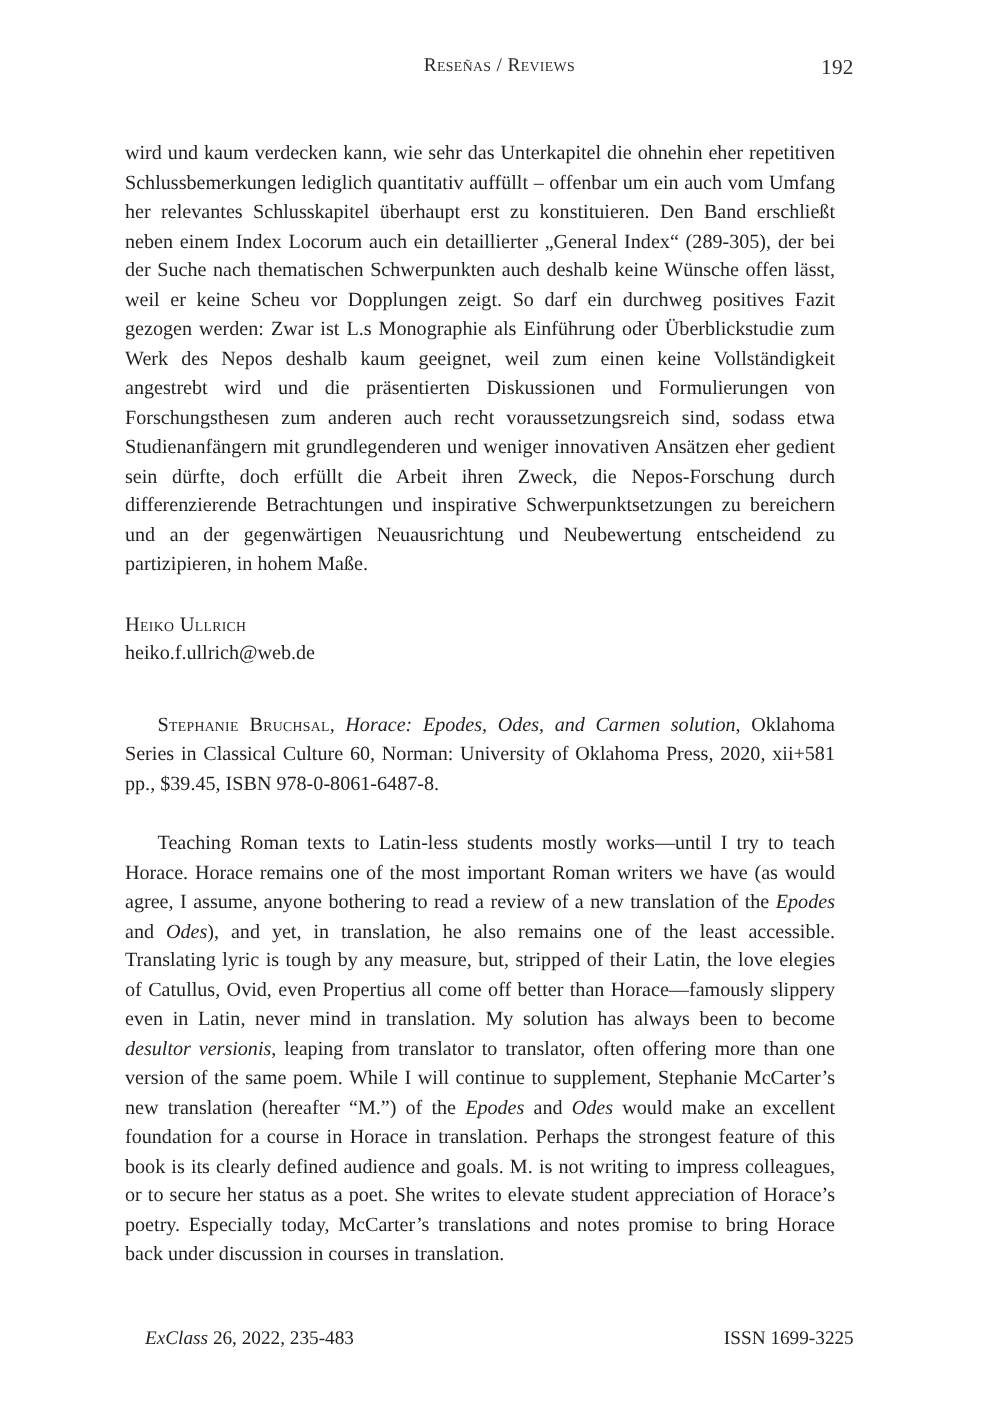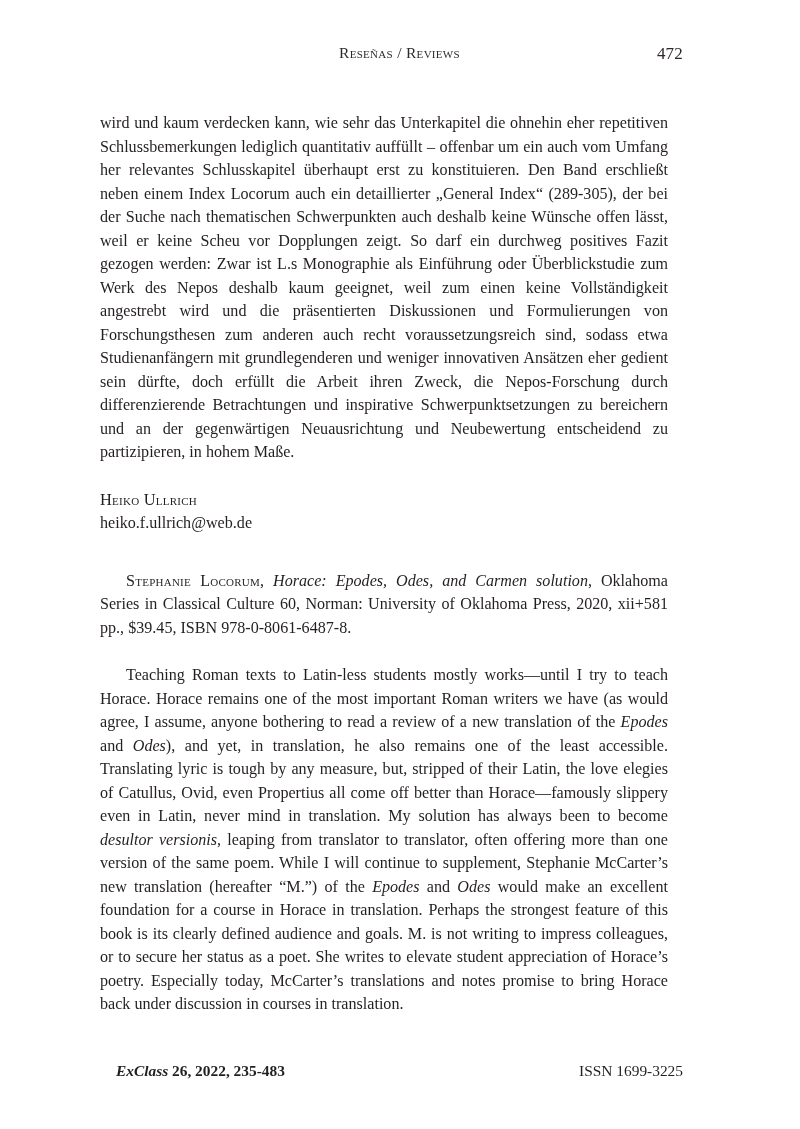--- a/index.html
+++ b/index.html
@@ -107,54 +107,53 @@
     top: 1062px;
     height: 22px;
     font-size: 15.4px;
     color: #231f1e;
   }
   .footer-left {
     position: absolute;
     left: 0;
     top: 0;
     white-space: nowrap;
-    font-weight: bold;
   }
   .footer-right {
     position: absolute;
     right: 0;
     top: 0;
     white-space: nowrap;
   }
 </style>
 </head>
 <body>
 
 <div class="page">
 
   <div class="running-head">
     <span class="running-head-title">Reseñas / Reviews</span>
-    <span class="running-head-folio">472</span>
+    <span class="running-head-folio">192</span>
   </div>
 
   <div class="column">
 
     <p class="flush">wird und kaum verdecken kann, wie sehr das Unterkapitel die ohnehin eher repetitiven Schlussbemerkungen lediglich quantitativ auffüllt – offenbar um ein auch vom Umfang her relevantes Schlusskapitel überhaupt erst zu konstituieren. Den Band erschließt neben einem Index Locorum auch ein detaillierter „General Index“ (289-305), der bei der Suche nach thematischen Schwerpunkten auch deshalb keine Wünsche offen lässt, weil er keine Scheu vor Dopplungen zeigt. So darf ein durchweg positives Fazit gezogen werden: Zwar ist L.s Monographie als Einführung oder Überblickstudie zum Werk des Nepos deshalb kaum geeignet, weil zum einen keine Vollständigkeit angestrebt wird und die präsentierten Diskussionen und Formulierungen von Forschungsthesen zum anderen auch recht voraussetzungsreich sind, sodass etwa Studienanfängern mit grundlegenderen und weniger innovativen Ansätzen eher gedient sein dürfte, doch erfüllt die Arbeit ihren Zweck, die Nepos-Forschung durch differenzierende Betrachtungen und inspirative Schwerpunktsetzungen zu bereichern und an der gegenwärtigen Neuausrichtung und Neubewertung entscheidend zu partizipieren, in hohem Maße.</p>
 
     <div class="spacer-sig"></div>
 
     <div class="signature">
       <span class="line sc">Heiko Ullrich</span>
       <span class="line">heiko.f.ullrich@web.de</span>
     </div>
 
     <div class="spacer-cite"></div>
 
     <p class="indent citation">
-      <span class="sc">Stephanie Locorum</span><span>, </span><span class="ital">Horace: Epodes, Odes, and Carmen solution</span><span>, Oklahoma Series in Classical Culture 60, Norman: University of Oklahoma Press, 2020, xii+581 pp., $39.45, ISBN 978-0-8061-6487-8.</span>
+      <span class="sc">Stephanie Bruchsal</span><span>, </span><span class="ital">Horace: Epodes, Odes, and Carmen solution</span><span>, Oklahoma Series in Classical Culture 60, Norman: University of Oklahoma Press, 2020, xii+581 pp., $39.45, ISBN 978-0-8061-6487-8.</span>
     </p>
 
     <div class="spacer-review"></div>
 
     <div id="review-two-body">
         <p class="indent"><span>Teaching Roman texts to Latin-less students mostly works—until I try to teach Horace. Horace remains one of the most important Roman writers we have (as would agree, I assume, anyone bothering to read a review of a new translation of the </span><span class="ital">Epodes</span><span> and </span><span class="ital">Odes</span><span>), and yet, in translation, he also remains one of the least accessible. Translating lyric is tough by any measure, but, stripped of their Latin, the love elegies of Catullus, Ovid, even Propertius all come off better than Horace—famously slippery even in Latin, never mind in translation. My solution has always been to become </span><span class="ital">desultor versionis</span><span>, leaping from translator to translator, often offering more than one version of the same poem. While I will continue to supplement, Stephanie McCarter’s new translation (hereafter “M.”) of the </span><span class="ital">Epodes</span><span> and </span><span class="ital">Odes</span><span> would make an excellent foundation for a course in Horace in translation. Perhaps the strongest feature of this book is its clearly defined audience and goals. M. is not writing to impress colleagues, or to secure her status as a poet. She writes to elevate student appreciation of Horace’s poetry. Especially today, McCarter’s translations and notes promise to bring Horace back under discussion in courses in translation.</span></p>
       </div>
 
   </div>
 

